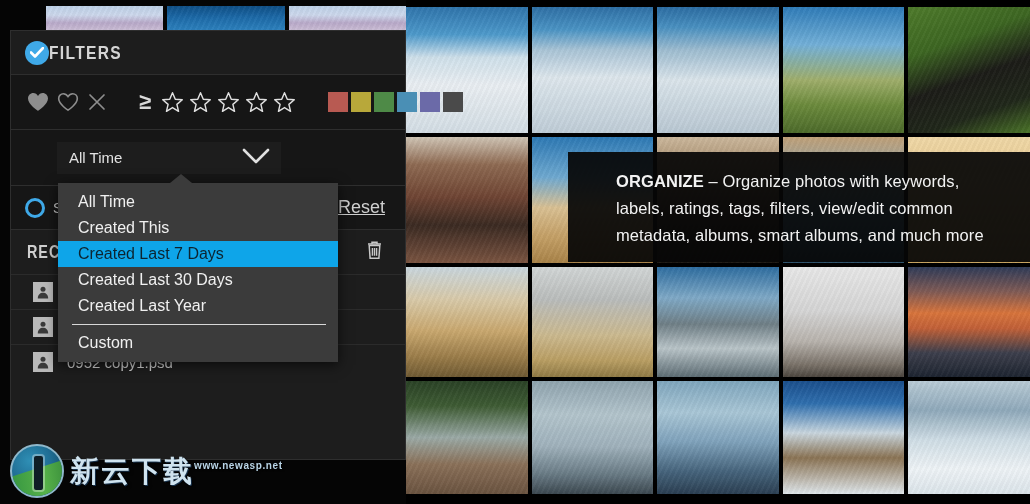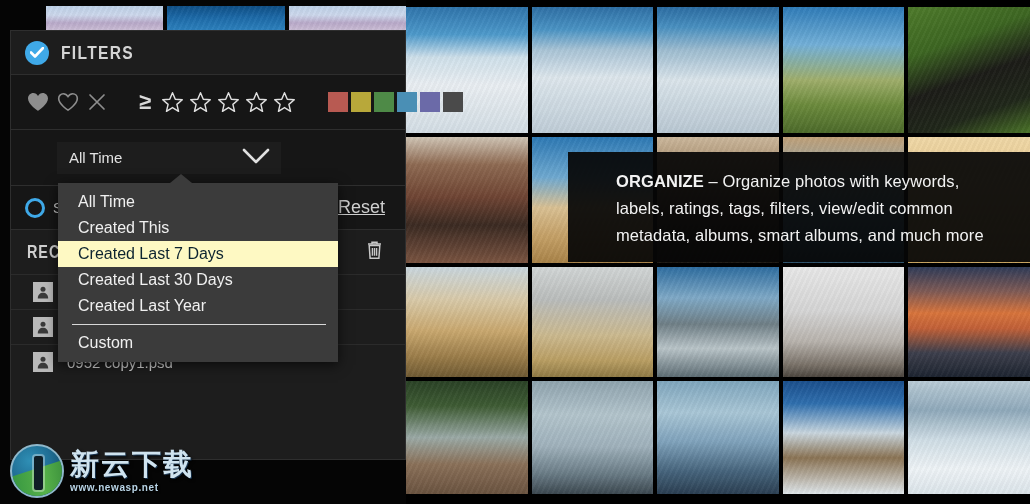--- a/index.html
+++ b/index.html
@@ -50,21 +50,21 @@
     background:
       repeating-linear-gradient(115deg, rgba(255,255,255,.05) 0 2px, rgba(0,0,0,.05) 2px 5px);
     opacity:.55;
   }
 
   
   .panel {
     position: absolute; left: 10px; top: 30px; width: 396px; height: 430px;
     background: #1d1d1d; border: 1px solid #2e2e2e;
   }
-  .panel-head { height: 44px; display: flex; align-items: center; padding-left: 14px; gap: 12px;
+  .panel-head { height: 44px; display: flex; align-items: center; padding-left: 14px; 
                 border-bottom: 1px solid #2e2e2e; background:#1d1d1d; }
   .check-badge {
     width: 24px; height: 24px; border-radius: 50%; background: #3fa9e8;
     display:flex; align-items:center; justify-content:center; flex: 0 0 auto;
   }
   .check-badge svg { display:block; }
   .panel-title {
     color:#d4d4d4; font-size:19px; letter-spacing:1.6px; font-weight:700;
     font-family:"Liberation Sans Narrow","Liberation Sans",sans-serif;
     transform: scaleX(.82); transform-origin: left center;
@@ -109,21 +109,21 @@
   
   .menu {
     position:absolute; left:58px; top:183px; width:280px; background:#3b3b3b;
     box-shadow: 0 3px 12px rgba(0,0,0,.65); z-index: 40;
   }
   .menu-caret { position:absolute; top:-9px; left:112px; width:0; height:0;
                 border-left:11px solid transparent; border-right:11px solid transparent;
                 border-bottom:9px solid #3b3b3b; }
   .menu-item { height:26px; display:flex; align-items:center; padding-left:20px;
                color:#f0f0f0; font-size:16px; cursor:pointer; }
-  .menu-item.sel { background:#fef9c3; color:#0d2430; }
+  .menu-item.sel { background:#0ea5e9; color:#0d2430; }
   .menu-sep { height:1px; background:#d8d8d8; margin:5px 12px 5px 14px; }
 
   
   .callout {
     position:absolute; left:568px; top:152px; width:462px; height:110px;
     background: rgba(6,6,6,.93); z-index: 30;
     padding: 16px 22px 0 28px; color:#f2f2f2;
   }
   .callout p { font-size:16.5px; line-height:27px; letter-spacing:.1px;margin-left:20px; }
   .callout b { font-weight:700; }
@@ -131,21 +131,21 @@
   
   .watermark { position:absolute; left:10px; bottom:6px; display:flex; align-items:center; gap:6px; z-index:50; }
   .wm-badge { width:54px; height:54px; border-radius:50%;
               background: radial-gradient(circle at 35% 30%, #2f8fb5 0%, #1f6d93 45%, #14506f 75%, #0c3750 100%);
               border:2px solid #8fb8cb; position:relative; overflow:hidden; }
   .wm-badge::before { content:""; position:absolute; left:-6px; bottom:-10px; width:70px; height:38px;
               background: linear-gradient(100deg,#2e8f3f 0%, #57b24a 55%, #2e7f35 100%);
               transform: rotate(-18deg); }
   .wm-badge::after { content:""; position:absolute; left:22px; top:10px; width:9px; height:34px;
               background:#0f1e26; border-radius:2px; box-shadow: 0 0 0 2px rgba(255,255,255,.35); }
-  .wm-text { display:flex; flex-direction:column; line-height:1; }
+  .wm-text { display:flex; flex-direction:row; line-height:1; }
   .wm-cn { font-size:29px; font-weight:700; letter-spacing:2px;
            color:#cfe3ef; font-family:"DejaVu Sans", sans-serif;
            text-shadow: 1px 1px 0 #16304a, 2px 2px 3px rgba(0,0,0,.9); }
   .wm-url { font-size:10px; font-weight:700; letter-spacing:.6px; margin-top:4px;
             color:#b9d4e6; text-shadow: 1px 1px 2px #000; }
 </style>
 </head>
 <body>
 
 <div class="screen">

